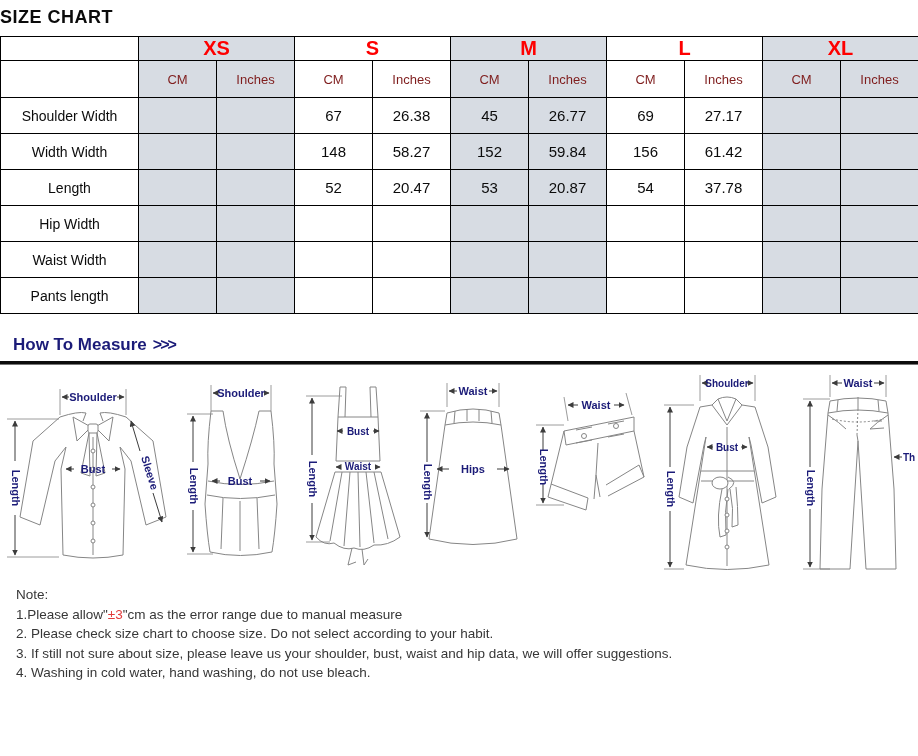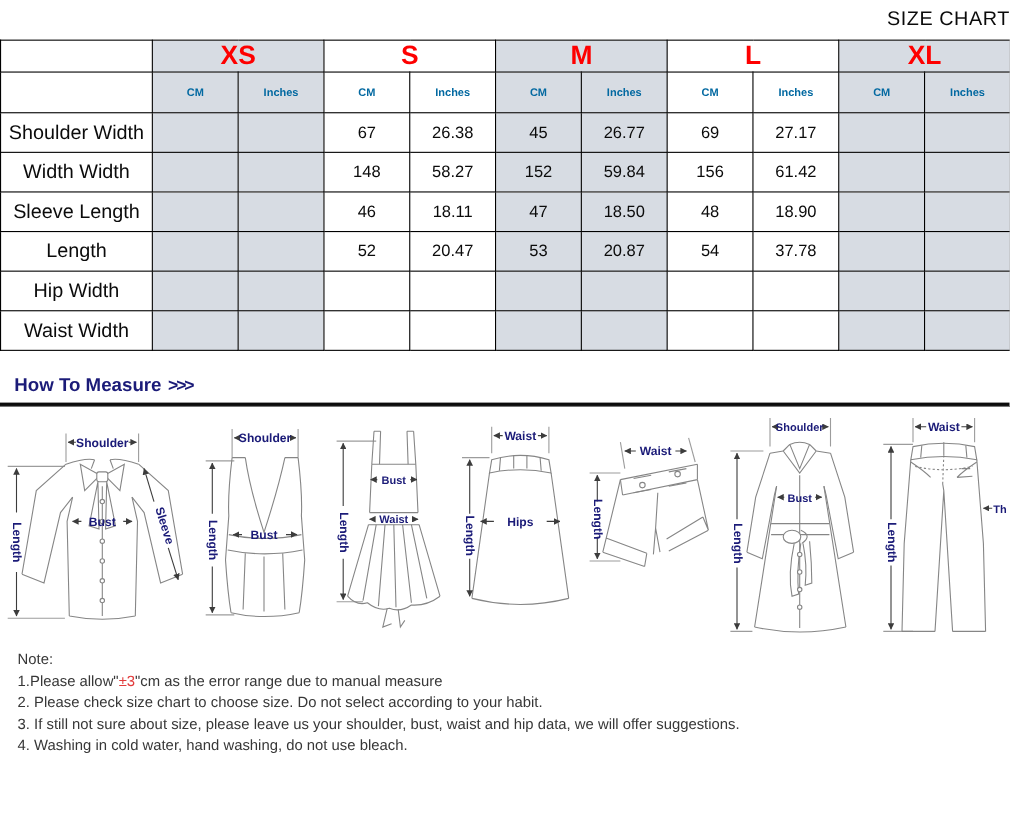--- a/index.html
+++ b/index.html
@@ -1,33 +1,33 @@
 <!DOCTYPE html>
 <html><head>
 <meta charset="utf-8">
 <style>
   * { box-sizing: border-box; margin: 0; padding: 0; }
   html, body { width: 918px; background: #fff; font-family: "Liberation Sans", sans-serif; }
   .page { width: 918px; height: 756px; overflow: hidden; background: #fff; }
 
   
-  .title { text-align: right; font-size: 18px; font-weight: normal; color: #0b0b0b;
+  .title { text-align: left; font-size: 18px; font-weight: bold; color: #0b0b0b;
            padding-top: 7px; padding-bottom: 8px; letter-spacing: .5px; }
 
   
   table.size-table { border-collapse: collapse; table-layout: fixed; width: 918px; }
   table.size-table col.lblcol { width: 138px; }
   table.size-table col.datacol { width: 78px; }
   table.size-table th, table.size-table td {
     border: 1px solid #000; text-align: center; vertical-align: middle;
     background: #fff; font-weight: normal; overflow: hidden; white-space: nowrap;
   }
-  tr.sizes-row th { height: 23px; font-size: 24px; font-weight: bold; color: #fe0000; }
-  tr.units-row th { height: 37px; font-size: 10px; font-weight: bold; color: #0369a1; }
-  tr.data-row th { height: 36px; font-size: 18px; color: #0b0b0b; margin-left: 34px; }
+  tr.sizes-row th { height: 23px; font-size: 20px; font-weight: bold; color: #fe0000; }
+  tr.units-row th { height: 37px; font-size: 13px; font-weight: normal; color: #7f1d1d; }
+  tr.data-row th { height: 36px; font-size: 14px; color: #0b0b0b; margin-left: 34px; }
   tr.data-row td { height: 36px; font-size: 15px; color: #0b0b0b; }
   .sh { background: #d7dce3 !important; }
 
   
   .measure-head { margin: 21px 0 0 13px; display: flex; align-items: baseline; gap: 6px;
                   color: #1b1b78; font-weight: bold; }
   .measure-head .txt { font-size: 17px; }
   .measure-head .chev { font-size: 16px; letter-spacing: -2px; }
   .divider { margin-top: 6px; height: 4px; background: #0c0c0c; border-bottom: 1px solid #777; }
 
@@ -114,33 +114,20 @@
         <td>148</td>
         <td>58.27</td>
         <td class="sh">152</td>
         <td class="sh">59.84</td>
         <td>156</td>
         <td>61.42</td>
         <td class="sh"></td>
         <td class="sh"></td>
       </tr>
       <tr class="data-row">
-        <th>Sleeve Length</th>
-        <td class="sh"></td>
-        <td class="sh"></td>
-        <td>46</td>
-        <td>18.11</td>
-        <td class="sh">47</td>
-        <td class="sh">18.50</td>
-        <td>48</td>
-        <td>18.90</td>
-        <td class="sh"></td>
-        <td class="sh"></td>
-      </tr>
-      <tr class="data-row">
         <th>Length</th>
         <td class="sh"></td>
         <td class="sh"></td>
         <td>52</td>
         <td>20.47</td>
         <td class="sh">53</td>
         <td class="sh">20.87</td>
         <td>54</td>
         <td>37.78</td>
         <td class="sh"></td>
@@ -154,20 +141,33 @@
         <td></td>
         <td class="sh"></td>
         <td class="sh"></td>
         <td></td>
         <td></td>
         <td class="sh"></td>
         <td class="sh"></td>
       </tr>
       <tr class="data-row">
         <th>Waist Width</th>
+        <td class="sh"></td>
+        <td class="sh"></td>
+        <td></td>
+        <td></td>
+        <td class="sh"></td>
+        <td class="sh"></td>
+        <td></td>
+        <td></td>
+        <td class="sh"></td>
+        <td class="sh"></td>
+      </tr>
+      <tr class="data-row">
+        <th>Pants length</th>
         <td class="sh"></td>
         <td class="sh"></td>
         <td></td>
         <td></td>
         <td class="sh"></td>
         <td class="sh"></td>
         <td></td>
         <td></td>
         <td class="sh"></td>
         <td class="sh"></td>

